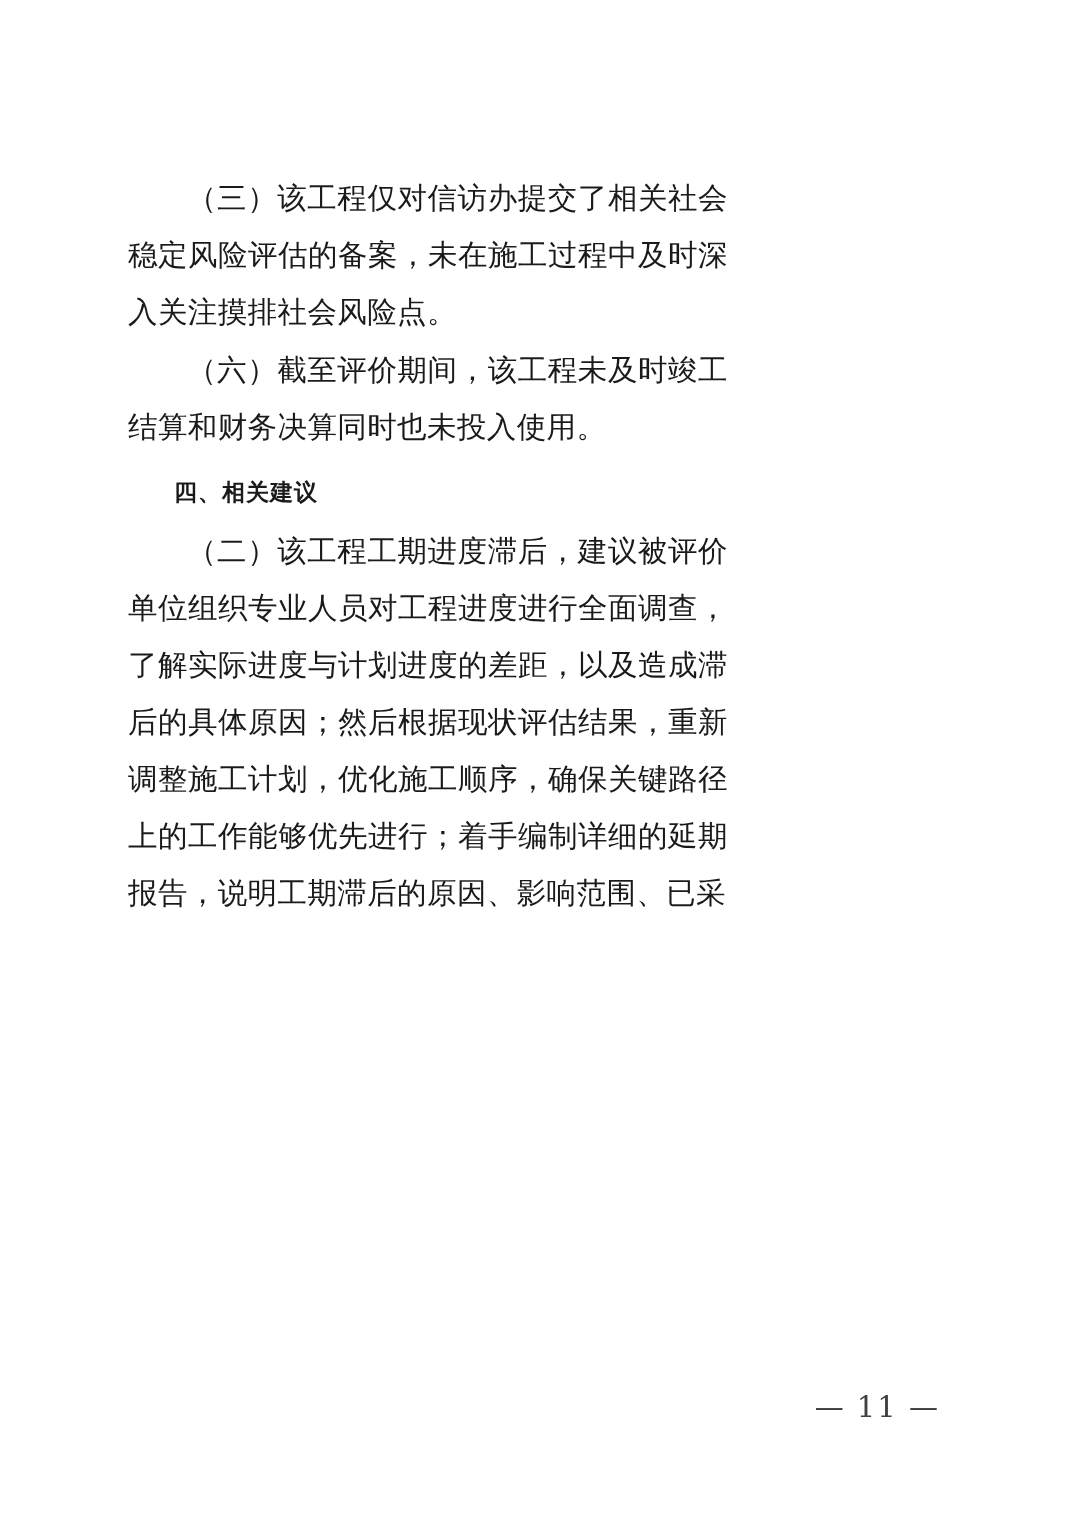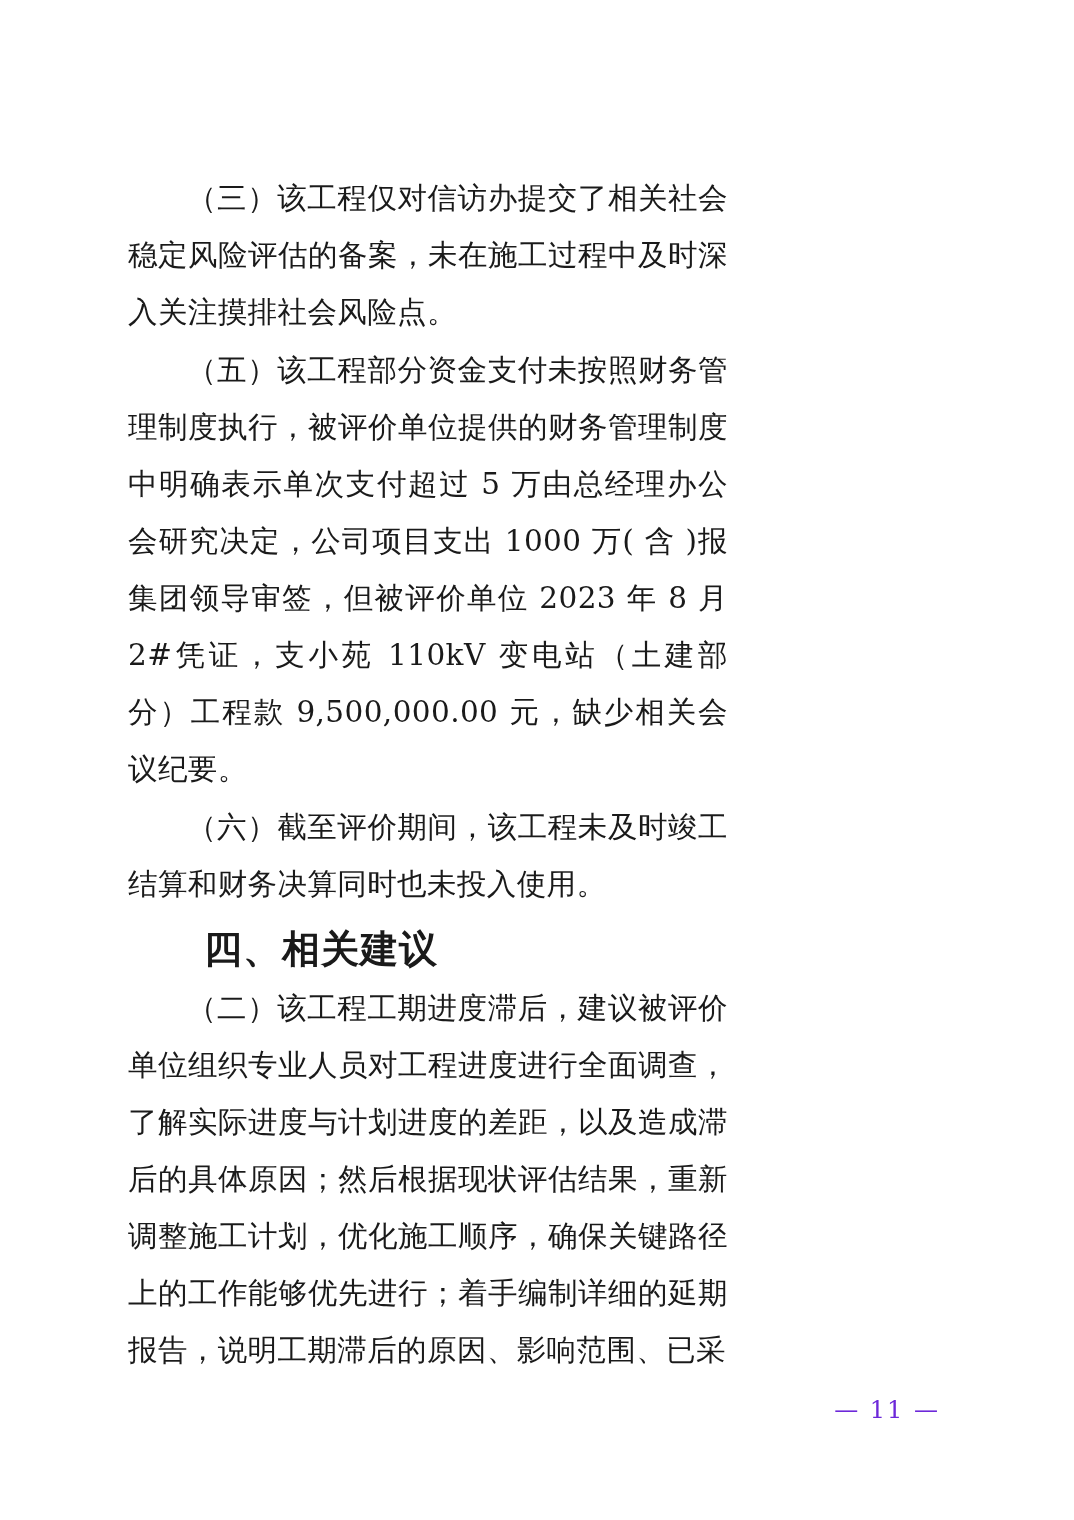--- a/index.html
+++ b/index.html
@@ -33,44 +33,43 @@
   .para {
     margin: 0 0 0 0;
     text-indent: 2em;
   }
   .para + .para {
     margin-top: 1px;
   }
   .heading {
     font-family: "DejaVu Sans", "Liberation Sans", sans-serif;
     font-weight: bold;
-    font-size: 38px;
+    font-size: 23px;
     text-indent: 2em;
     letter-spacing: 1px;
     margin: 8px 0 2px 0;
   }
   .footer {
     position: absolute;
     left: 0;
     right: 0;
     bottom: 96px;
     text-align: right;
     padding-right: 134px;
-    font-size: 24px;
+    font-size: 29px;
     letter-spacing: 2px;
-    color: #6d28d9;
+    color: #404040;
     font-family: "DejaVu Serif", "Liberation Serif", serif;
   }
 </style>
 </head>
 <body>
 
 <div class="page">
   <div class="doc-body">
     <p class="para">（三）该工程仅对信访办提交了相关社会稳定风险评估的备案，未在施工过程中及时深入关注摸排社会风险点。</p>
-    <p class="para">（五）该工程部分资金支付未按照财务管理制度执行，被评价单位提供的财务管理制度中明确表示单次支付超过 5 万由总经理办公会研究决定，公司项目支出 1000 万( 含 )报集团领导审签，但被评价单位 2023 年 8 月 2#凭证，支小苑 110kV 变电站（土建部分）工程款 9,500,000.00 元，缺少相关会议纪要。</p>
     <p class="para">（六）截至评价期间，该工程未及时竣工结算和财务决算同时也未投入使用。</p>
     <h2 class="heading">四、相关建议</h2>
     <p class="para">（二）该工程工期进度滞后，建议被评价单位组织专业人员对工程进度进行全面调查，了解实际进度与计划进度的差距，以及造成滞后的具体原因；然后根据现状评估结果，重新调整施工计划，优化施工顺序，确保关键路径上的工作能够优先进行；着手编制详细的延期报告，说明工期滞后的原因、影响范围、已采</p>
   </div>
 </div>
 
 <div class="footer">— 11 —</div>
 
 </body></html>

